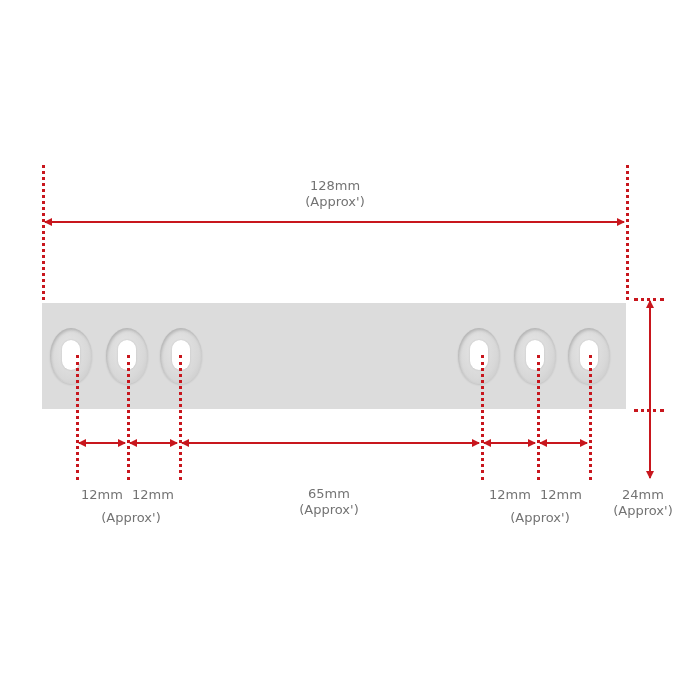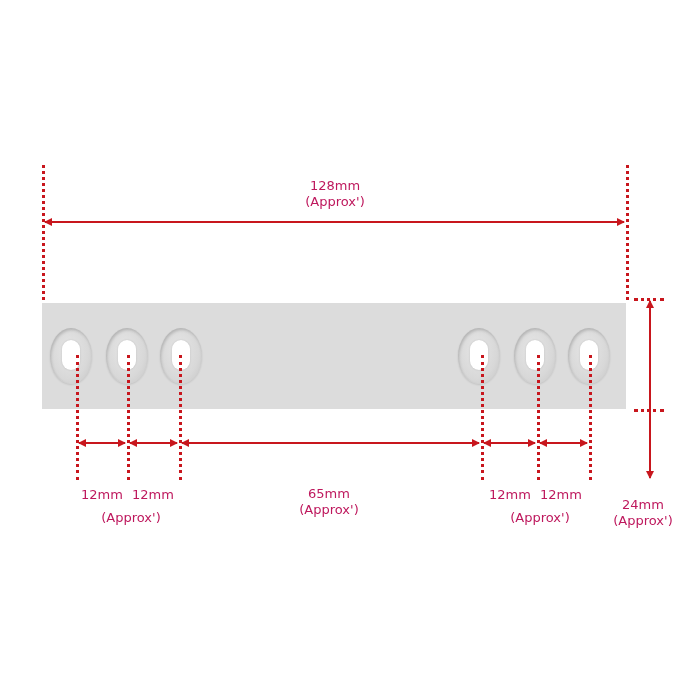--- a/index.html
+++ b/index.html
@@ -2,21 +2,21 @@
 <html><head>
 <meta charset="utf-8">
 <style>
   html, body { margin:0; padding:0; background:#ffffff; }
   #canvas { position:relative; width:700px; height:700px; background:#ffffff; overflow:hidden; font-family:"DejaVu Sans", sans-serif; color:#111; }
   .plate { position:absolute; left:42px; top:303px; width:584px; height:106px; background:#dcdcdc; }
   .slot { position:absolute; width:42px; height:56px; border-radius:50%; background:radial-gradient(ellipse at 45% 40%, #e6e6e6 0%, #d8d8d8 60%, #c4c4c4 100%); box-shadow: 1px 2px 3px rgba(0,0,0,0.18) inset, 0 1px 2px rgba(0,0,0,0.12); }
   .slot .hole { position:absolute; left:12px; top:12px; width:18px; height:30px; border-radius:9px; background:#ffffff; box-shadow: 0 0 2px rgba(0,0,0,0.15); }
   .vdots { position:absolute; width:0; border-left:3px dotted #c8161d; }
   .hdots { position:absolute; height:0; border-top:3px dotted #c8161d; }
-  .label { position:absolute; font-size:13px; text-align:center; line-height:16px; white-space:nowrap; color:#be185d; }
+  .label { position:absolute; font-size:13px; text-align:center; line-height:16px; white-space:nowrap; color:#737373; }
   svg.arrows { position:absolute; left:0; top:0; }
 </style>
 </head>
 <body>
 
 <div id="canvas">
 
   <div class="vdots" style="left:42px; top:165px; height:135px;"></div>
   <div class="vdots" style="left:626px; top:165px; height:135px;"></div>
 
@@ -82,18 +82,18 @@
 
   <div class="label" style="left:293px; top:486px; width:72px;">
     <div>65mm</div>
     <div>(Approx')</div>
   </div>
 
   <div class="label" style="left:487px; top:487px; width:46px;">12mm</div>
   <div class="label" style="left:538px; top:487px; width:46px;">12mm</div>
   <div class="label" style="left:505px; top:510px; width:70px;">(Approx')</div>
 
-  <div class="label" style="left:608px; top:497px; width:70px;">
+  <div class="label" style="left:608px; top:487px; width:70px;">
     <div>24mm</div>
     <div>(Approx')</div>
   </div>
 
 </div>
 
 </body></html>

